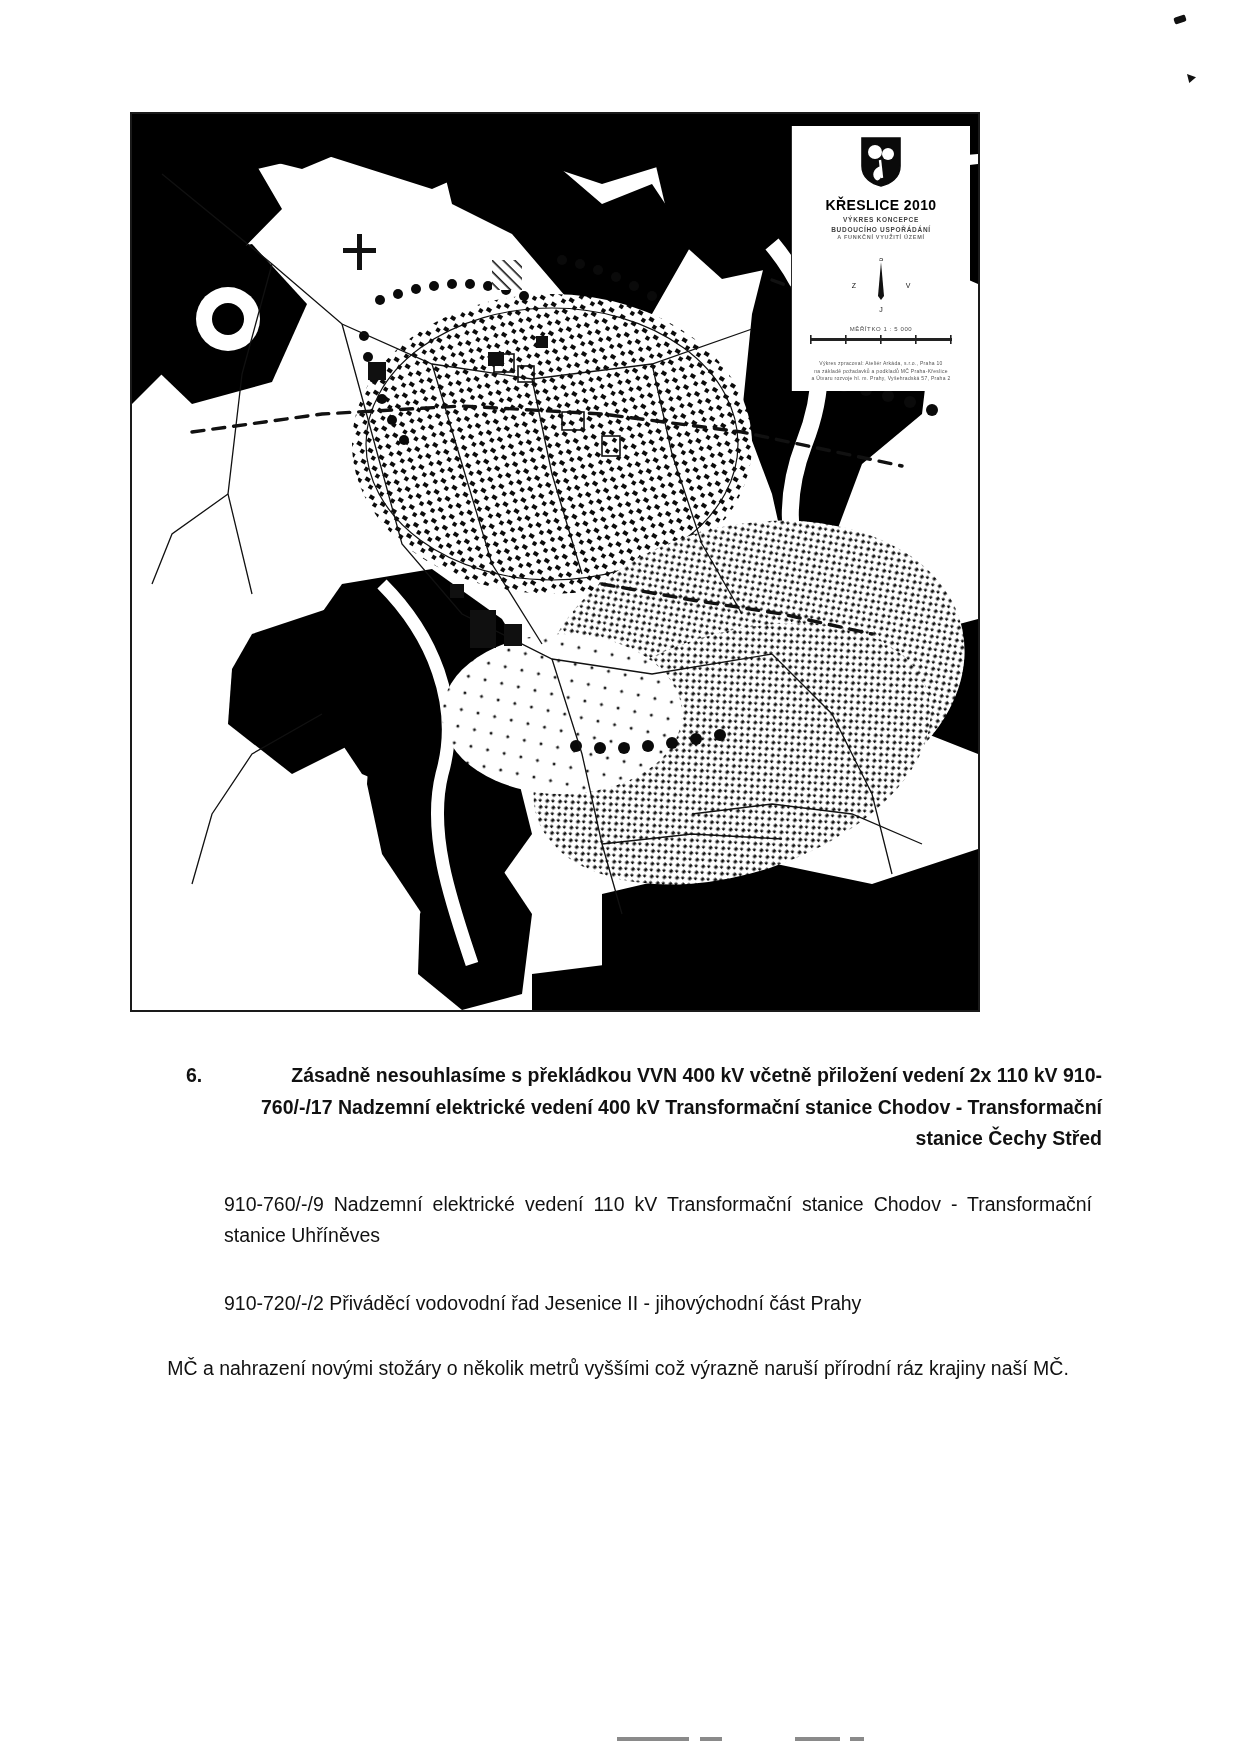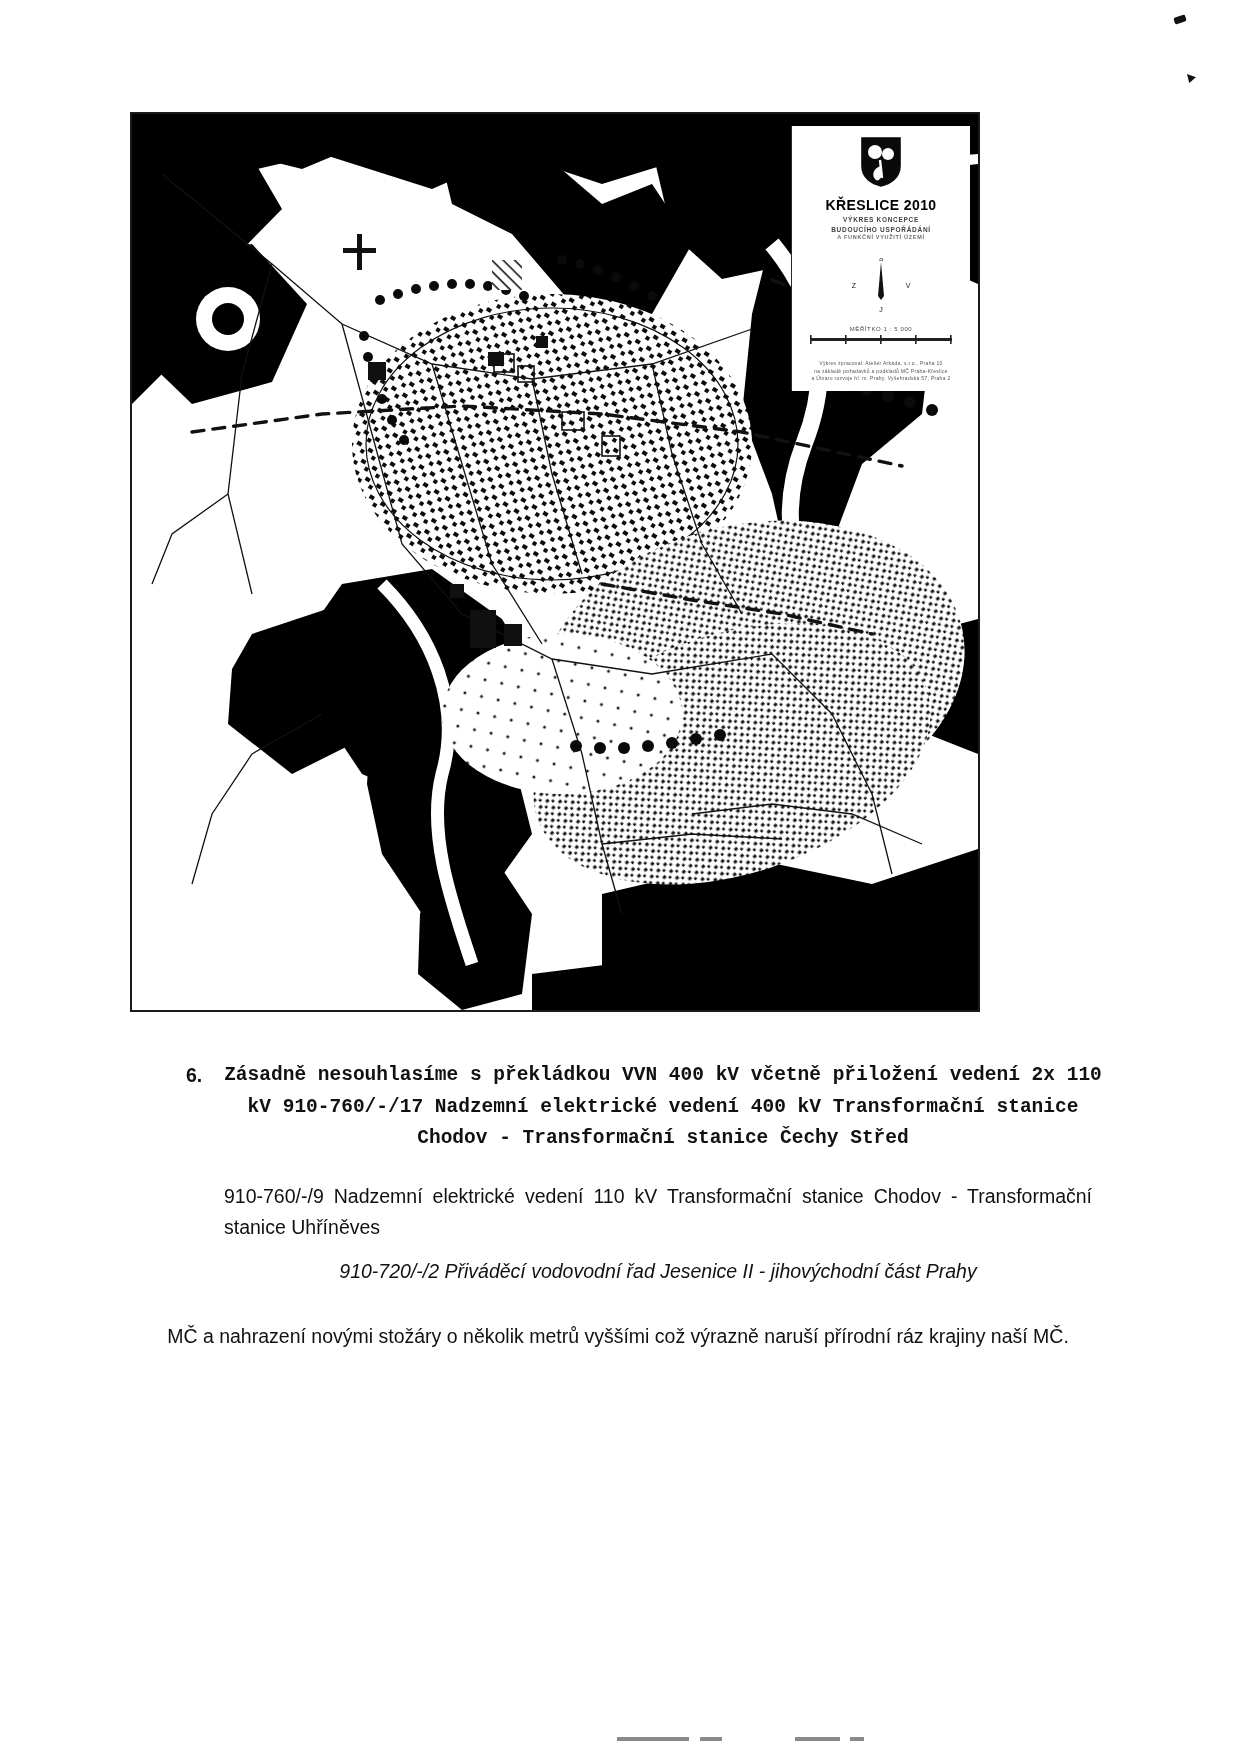--- a/index.html
+++ b/index.html
@@ -170,33 +170,31 @@
   #clause-number {
     width: 38px;
     flex: 0 0 38px;
     font-weight: bold;
     font-size: 19.5px;
     line-height: 1.62;
   }
   #clause-text {
     flex: 1;
     font-weight: bold;
-    text-align: center;
-    font-family: Liberation Mono, monospace;
+    text-align: right;
   }
   #sub-clause-1 {
-    margin: 26px 144px 0 224px;
+    margin: 34px 144px 0 224px;
     text-align: justify;
     font-weight: normal;
   }
   #sub-clause-2 {
-    margin: 12px 144px 0 224px;
-    text-align: center;
+    margin: 36px 144px 0 224px;
+    text-align: left;
     font-weight: normal;
-    font-style: italic;
   }
   #closing-paragraph {
     margin: 34px 144px 0 144px;
     text-align: justify;
     font-weight: normal;
   }
   #closing-paragraph .last-line { text-align: center; }
 </style>
 </head>
 <body>

